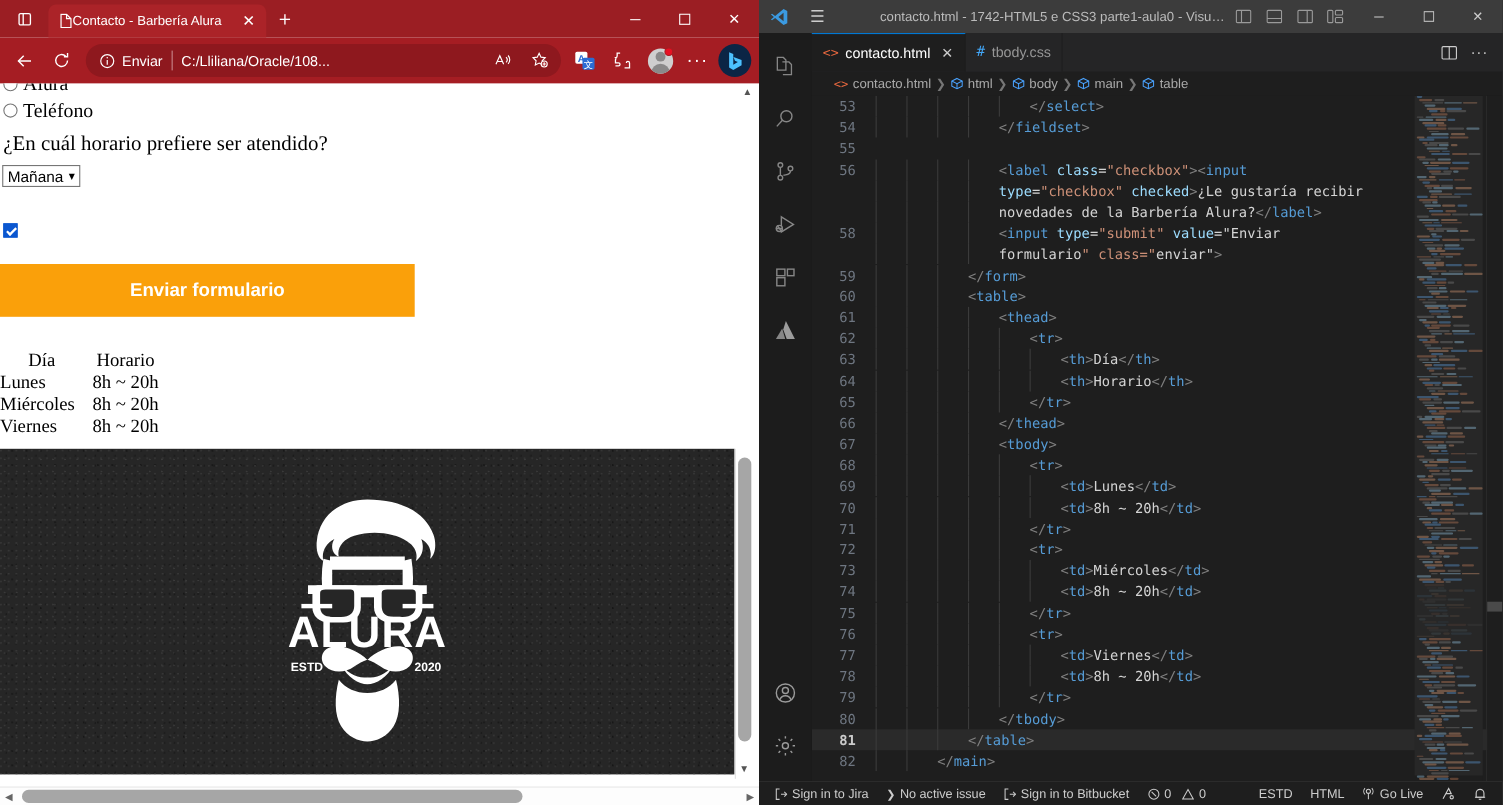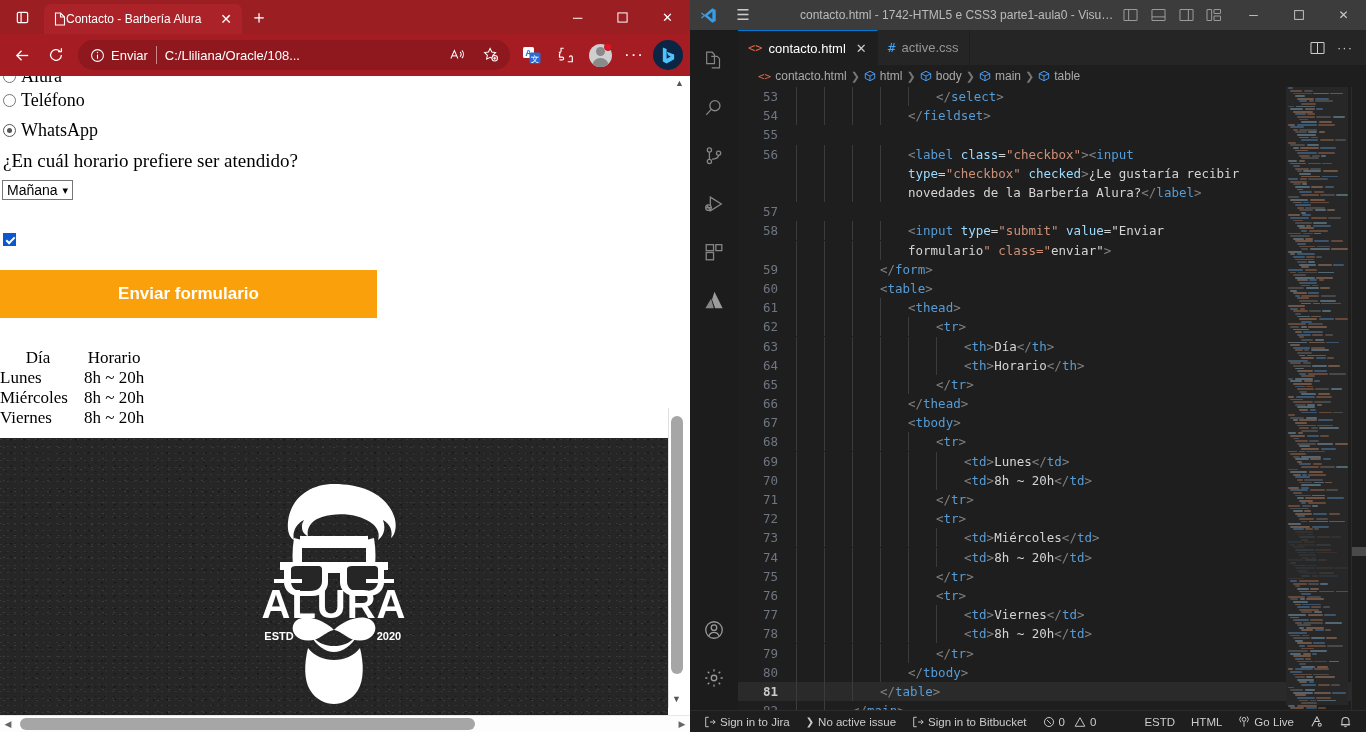--- a/index.html
+++ b/index.html
@@ -290,24 +290,20 @@
     <div class="br-page">
       <div class="pg-inner">
         <div class="radio-row" style="height:18px;overflow:hidden;margin-top:-9px">
           <span class="rb"></span>
           <span>Alura</span>
         </div>
         <div class="radio-row">
           <span class="rb"></span>
           <span>Teléfono</span>
         </div>
-        <div class="radio-row">
-          <span class="rb checked"></span>
-          <span>WhatsApp</span>
-        </div>
         <div class="q-line">¿En cuál horario prefiere ser atendido?</div>
         <div class="sel-box">
           <span>Mañana</span>
           <span style="font-size:11px">▾</span>
         </div>
         <div class="chk-row">
           <span class="cb"></span>
         </div>
         <button class="submit-btn">Enviar formulario</button>
 
@@ -497,21 +493,21 @@
 
       <div class="vs-main">
         <div class="vs-tabs">
           <div class="vs-tab active">
             <span style="color:#e8683f;font-family:'DejaVu Sans Mono',monospace;font-size:12px;">&lt;&gt;</span>
             <span>contacto.html</span>
             <span class="vs-tab-close">✕</span>
           </div>
           <div class="vs-tab">
             <span style="color:#42a5f5;font-family:'DejaVu Sans Mono',monospace;font-size:13px;">#</span>
-            <span>active.css</span>
+            <span>tbody.css</span>
           </div>
           <div class="vs-tabs-right">
             <div class="vs-tr-ico">
               <svg width="15" height="14" viewBox="0 0 16 15" fill="none" stroke="#cccccc" stroke-width="1.1">
                   <rect x="1" y="1.5" width="14" height="12" rx="1"></rect>
                   <line x1="8" y1="1.5" x2="8" y2="13.5"></line>
                 </svg>
             </div>
             <div class="vs-tr-ico" style="letter-spacing:1px">···</div>
           </div>
@@ -569,21 +565,20 @@
         </div>
 
         <div class="vs-editor">
           <div class="code-area" id="code-area">
               <div class="code-line"><span class="ln">53</span><span class="code-txt"><span style="display:inline-block;width:28px;border-left:1px solid #3b3b3b;height:19px;vertical-align:-5px;"></span><span style="display:inline-block;width:28px;border-left:1px solid #3b3b3b;height:19px;vertical-align:-5px;"></span><span style="display:inline-block;width:28px;border-left:1px solid #3b3b3b;height:19px;vertical-align:-5px;"></span><span style="display:inline-block;width:28px;border-left:1px solid #3b3b3b;height:19px;vertical-align:-5px;"></span><span style="display:inline-block;width:28px;border-left:1px solid #3b3b3b;height:19px;vertical-align:-5px;"></span><span class="ang">&lt;/</span><span class="tag">select</span><span class="ang">&gt;</span></span></div>
               <div class="code-line"><span class="ln">54</span><span class="code-txt"><span style="display:inline-block;width:28px;border-left:1px solid #3b3b3b;height:19px;vertical-align:-5px;"></span><span style="display:inline-block;width:28px;border-left:1px solid #3b3b3b;height:19px;vertical-align:-5px;"></span><span style="display:inline-block;width:28px;border-left:1px solid #3b3b3b;height:19px;vertical-align:-5px;"></span><span style="display:inline-block;width:28px;border-left:1px solid #3b3b3b;height:19px;vertical-align:-5px;"></span><span class="ang">&lt;/</span><span class="tag">fieldset</span><span class="ang">&gt;</span></span></div>
               <div class="code-line"><span class="ln">55</span><span class="code-txt"></span></div>
               <div class="code-line"><span class="ln">56</span><span class="code-txt"><span style="display:inline-block;width:28px;border-left:1px solid #3b3b3b;height:19px;vertical-align:-5px;"></span><span style="display:inline-block;width:28px;border-left:1px solid #3b3b3b;height:19px;vertical-align:-5px;"></span><span style="display:inline-block;width:28px;border-left:1px solid #3b3b3b;height:19px;vertical-align:-5px;"></span><span style="display:inline-block;width:28px;border-left:1px solid #3b3b3b;height:19px;vertical-align:-5px;"></span><span class="ang">&lt;</span><span class="tag">label</span> <span class="attr">class</span>=<span class="str">"checkbox"</span><span class="ang">&gt;</span><span class="ang">&lt;</span><span class="tag">input</span></span></div>
               <div class="code-line"><span class="ln"></span><span class="code-txt"><span style="display:inline-block;width:28px;border-left:1px solid #3b3b3b;height:19px;vertical-align:-5px;"></span><span style="display:inline-block;width:28px;border-left:1px solid #3b3b3b;height:19px;vertical-align:-5px;"></span><span style="display:inline-block;width:28px;border-left:1px solid #3b3b3b;height:19px;vertical-align:-5px;"></span><span style="display:inline-block;width:28px;border-left:1px solid #3b3b3b;height:19px;vertical-align:-5px;"></span><span class="attr">type</span>=<span class="str">"checkbox"</span> <span class="attr">checked</span><span class="ang">&gt;</span>¿Le gustaría recibir</span></div>
               <div class="code-line"><span class="ln"></span><span class="code-txt"><span style="display:inline-block;width:28px;border-left:1px solid #3b3b3b;height:19px;vertical-align:-5px;"></span><span style="display:inline-block;width:28px;border-left:1px solid #3b3b3b;height:19px;vertical-align:-5px;"></span><span style="display:inline-block;width:28px;border-left:1px solid #3b3b3b;height:19px;vertical-align:-5px;"></span><span style="display:inline-block;width:28px;border-left:1px solid #3b3b3b;height:19px;vertical-align:-5px;"></span>novedades de la Barbería Alura?<span class="ang">&lt;/</span><span class="tag">label</span><span class="ang">&gt;</span></span></div>
-              <div class="code-line"><span class="ln">57</span><span class="code-txt"></span></div>
               <div class="code-line"><span class="ln">58</span><span class="code-txt"><span style="display:inline-block;width:28px;border-left:1px solid #3b3b3b;height:19px;vertical-align:-5px;"></span><span style="display:inline-block;width:28px;border-left:1px solid #3b3b3b;height:19px;vertical-align:-5px;"></span><span style="display:inline-block;width:28px;border-left:1px solid #3b3b3b;height:19px;vertical-align:-5px;"></span><span style="display:inline-block;width:28px;border-left:1px solid #3b3b3b;height:19px;vertical-align:-5px;"></span><span class="ang">&lt;</span><span class="tag">input</span> <span class="attr">type</span>=<span class="str">"submit"</span> <span class="attr">value</span>="Enviar</span></div>
               <div class="code-line"><span class="ln"></span><span class="code-txt"><span style="display:inline-block;width:28px;border-left:1px solid #3b3b3b;height:19px;vertical-align:-5px;"></span><span style="display:inline-block;width:28px;border-left:1px solid #3b3b3b;height:19px;vertical-align:-5px;"></span><span style="display:inline-block;width:28px;border-left:1px solid #3b3b3b;height:19px;vertical-align:-5px;"></span><span style="display:inline-block;width:28px;border-left:1px solid #3b3b3b;height:19px;vertical-align:-5px;"></span>formulario<span class="str">" class="</span>enviar"<span class="ang">&gt;</span></span></div>
               <div class="code-line"><span class="ln">59</span><span class="code-txt"><span style="display:inline-block;width:28px;border-left:1px solid #3b3b3b;height:19px;vertical-align:-5px;"></span><span style="display:inline-block;width:28px;border-left:1px solid #3b3b3b;height:19px;vertical-align:-5px;"></span><span style="display:inline-block;width:28px;border-left:1px solid #3b3b3b;height:19px;vertical-align:-5px;"></span><span class="ang">&lt;/</span><span class="tag">form</span><span class="ang">&gt;</span></span></div>
               <div class="code-line"><span class="ln">60</span><span class="code-txt"><span style="display:inline-block;width:28px;border-left:1px solid #3b3b3b;height:19px;vertical-align:-5px;"></span><span style="display:inline-block;width:28px;border-left:1px solid #3b3b3b;height:19px;vertical-align:-5px;"></span><span style="display:inline-block;width:28px;border-left:1px solid #3b3b3b;height:19px;vertical-align:-5px;"></span><span class="ang">&lt;</span><span class="tag">table</span><span class="ang">&gt;</span></span></div>
               <div class="code-line"><span class="ln">61</span><span class="code-txt"><span style="display:inline-block;width:28px;border-left:1px solid #3b3b3b;height:19px;vertical-align:-5px;"></span><span style="display:inline-block;width:28px;border-left:1px solid #3b3b3b;height:19px;vertical-align:-5px;"></span><span style="display:inline-block;width:28px;border-left:1px solid #3b3b3b;height:19px;vertical-align:-5px;"></span><span style="display:inline-block;width:28px;border-left:1px solid #3b3b3b;height:19px;vertical-align:-5px;"></span><span class="ang">&lt;</span><span class="tag">thead</span><span class="ang">&gt;</span></span></div>
               <div class="code-line"><span class="ln">62</span><span class="code-txt"><span style="display:inline-block;width:28px;border-left:1px solid #3b3b3b;height:19px;vertical-align:-5px;"></span><span style="display:inline-block;width:28px;border-left:1px solid #3b3b3b;height:19px;vertical-align:-5px;"></span><span style="display:inline-block;width:28px;border-left:1px solid #3b3b3b;height:19px;vertical-align:-5px;"></span><span style="display:inline-block;width:28px;border-left:1px solid #3b3b3b;height:19px;vertical-align:-5px;"></span><span style="display:inline-block;width:28px;border-left:1px solid #3b3b3b;height:19px;vertical-align:-5px;"></span><span class="ang">&lt;</span><span class="tag">tr</span><span class="ang">&gt;</span></span></div>
               <div class="code-line"><span class="ln">63</span><span class="code-txt"><span style="display:inline-block;width:28px;border-left:1px solid #3b3b3b;height:19px;vertical-align:-5px;"></span><span style="display:inline-block;width:28px;border-left:1px solid #3b3b3b;height:19px;vertical-align:-5px;"></span><span style="display:inline-block;width:28px;border-left:1px solid #3b3b3b;height:19px;vertical-align:-5px;"></span><span style="display:inline-block;width:28px;border-left:1px solid #3b3b3b;height:19px;vertical-align:-5px;"></span><span style="display:inline-block;width:28px;border-left:1px solid #3b3b3b;height:19px;vertical-align:-5px;"></span><span style="display:inline-block;width:28px;border-left:1px solid #3b3b3b;height:19px;vertical-align:-5px;"></span><span class="ang">&lt;</span><span class="tag">th</span><span class="ang">&gt;</span>Día<span class="ang">&lt;/</span><span class="tag">th</span><span class="ang">&gt;</span></span></div>
               <div class="code-line"><span class="ln">64</span><span class="code-txt"><span style="display:inline-block;width:28px;border-left:1px solid #3b3b3b;height:19px;vertical-align:-5px;"></span><span style="display:inline-block;width:28px;border-left:1px solid #3b3b3b;height:19px;vertical-align:-5px;"></span><span style="display:inline-block;width:28px;border-left:1px solid #3b3b3b;height:19px;vertical-align:-5px;"></span><span style="display:inline-block;width:28px;border-left:1px solid #3b3b3b;height:19px;vertical-align:-5px;"></span><span style="display:inline-block;width:28px;border-left:1px solid #3b3b3b;height:19px;vertical-align:-5px;"></span><span style="display:inline-block;width:28px;border-left:1px solid #3b3b3b;height:19px;vertical-align:-5px;"></span><span class="ang">&lt;</span><span class="tag">th</span><span class="ang">&gt;</span>Horario<span class="ang">&lt;/</span><span class="tag">th</span><span class="ang">&gt;</span></span></div>
               <div class="code-line"><span class="ln">65</span><span class="code-txt"><span style="display:inline-block;width:28px;border-left:1px solid #3b3b3b;height:19px;vertical-align:-5px;"></span><span style="display:inline-block;width:28px;border-left:1px solid #3b3b3b;height:19px;vertical-align:-5px;"></span><span style="display:inline-block;width:28px;border-left:1px solid #3b3b3b;height:19px;vertical-align:-5px;"></span><span style="display:inline-block;width:28px;border-left:1px solid #3b3b3b;height:19px;vertical-align:-5px;"></span><span style="display:inline-block;width:28px;border-left:1px solid #3b3b3b;height:19px;vertical-align:-5px;"></span><span class="ang">&lt;/</span><span class="tag">tr</span><span class="ang">&gt;</span></span></div>
               <div class="code-line"><span class="ln">66</span><span class="code-txt"><span style="display:inline-block;width:28px;border-left:1px solid #3b3b3b;height:19px;vertical-align:-5px;"></span><span style="display:inline-block;width:28px;border-left:1px solid #3b3b3b;height:19px;vertical-align:-5px;"></span><span style="display:inline-block;width:28px;border-left:1px solid #3b3b3b;height:19px;vertical-align:-5px;"></span><span style="display:inline-block;width:28px;border-left:1px solid #3b3b3b;height:19px;vertical-align:-5px;"></span><span class="ang">&lt;/</span><span class="tag">thead</span><span class="ang">&gt;</span></span></div>

